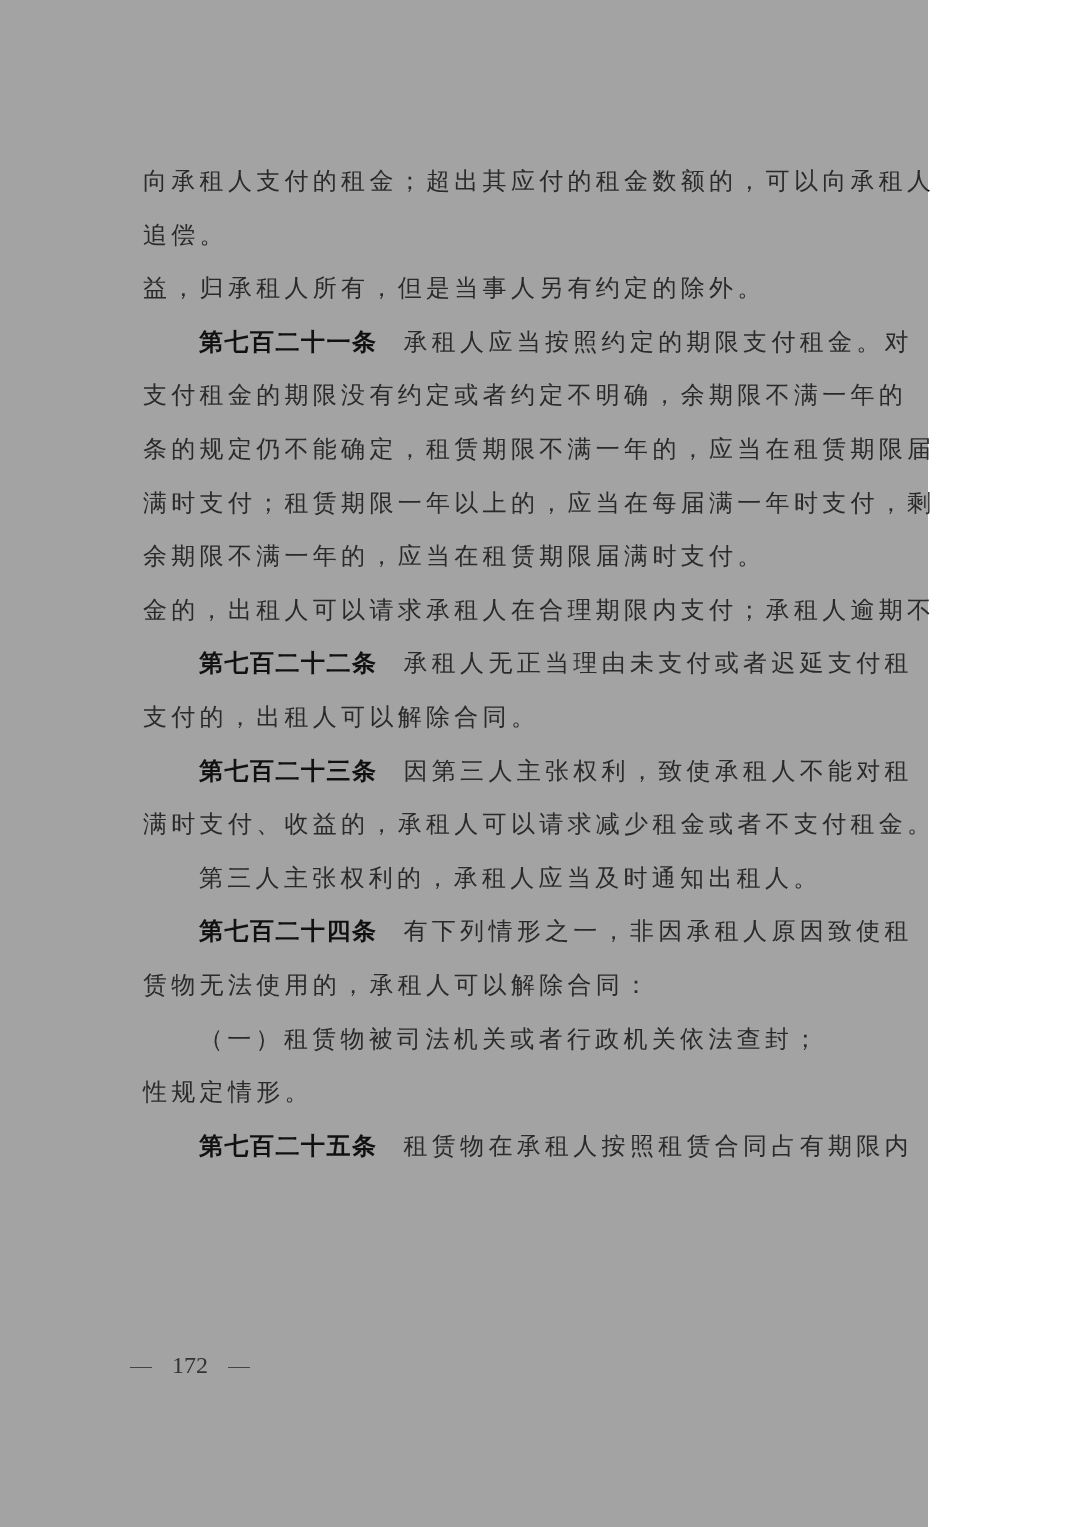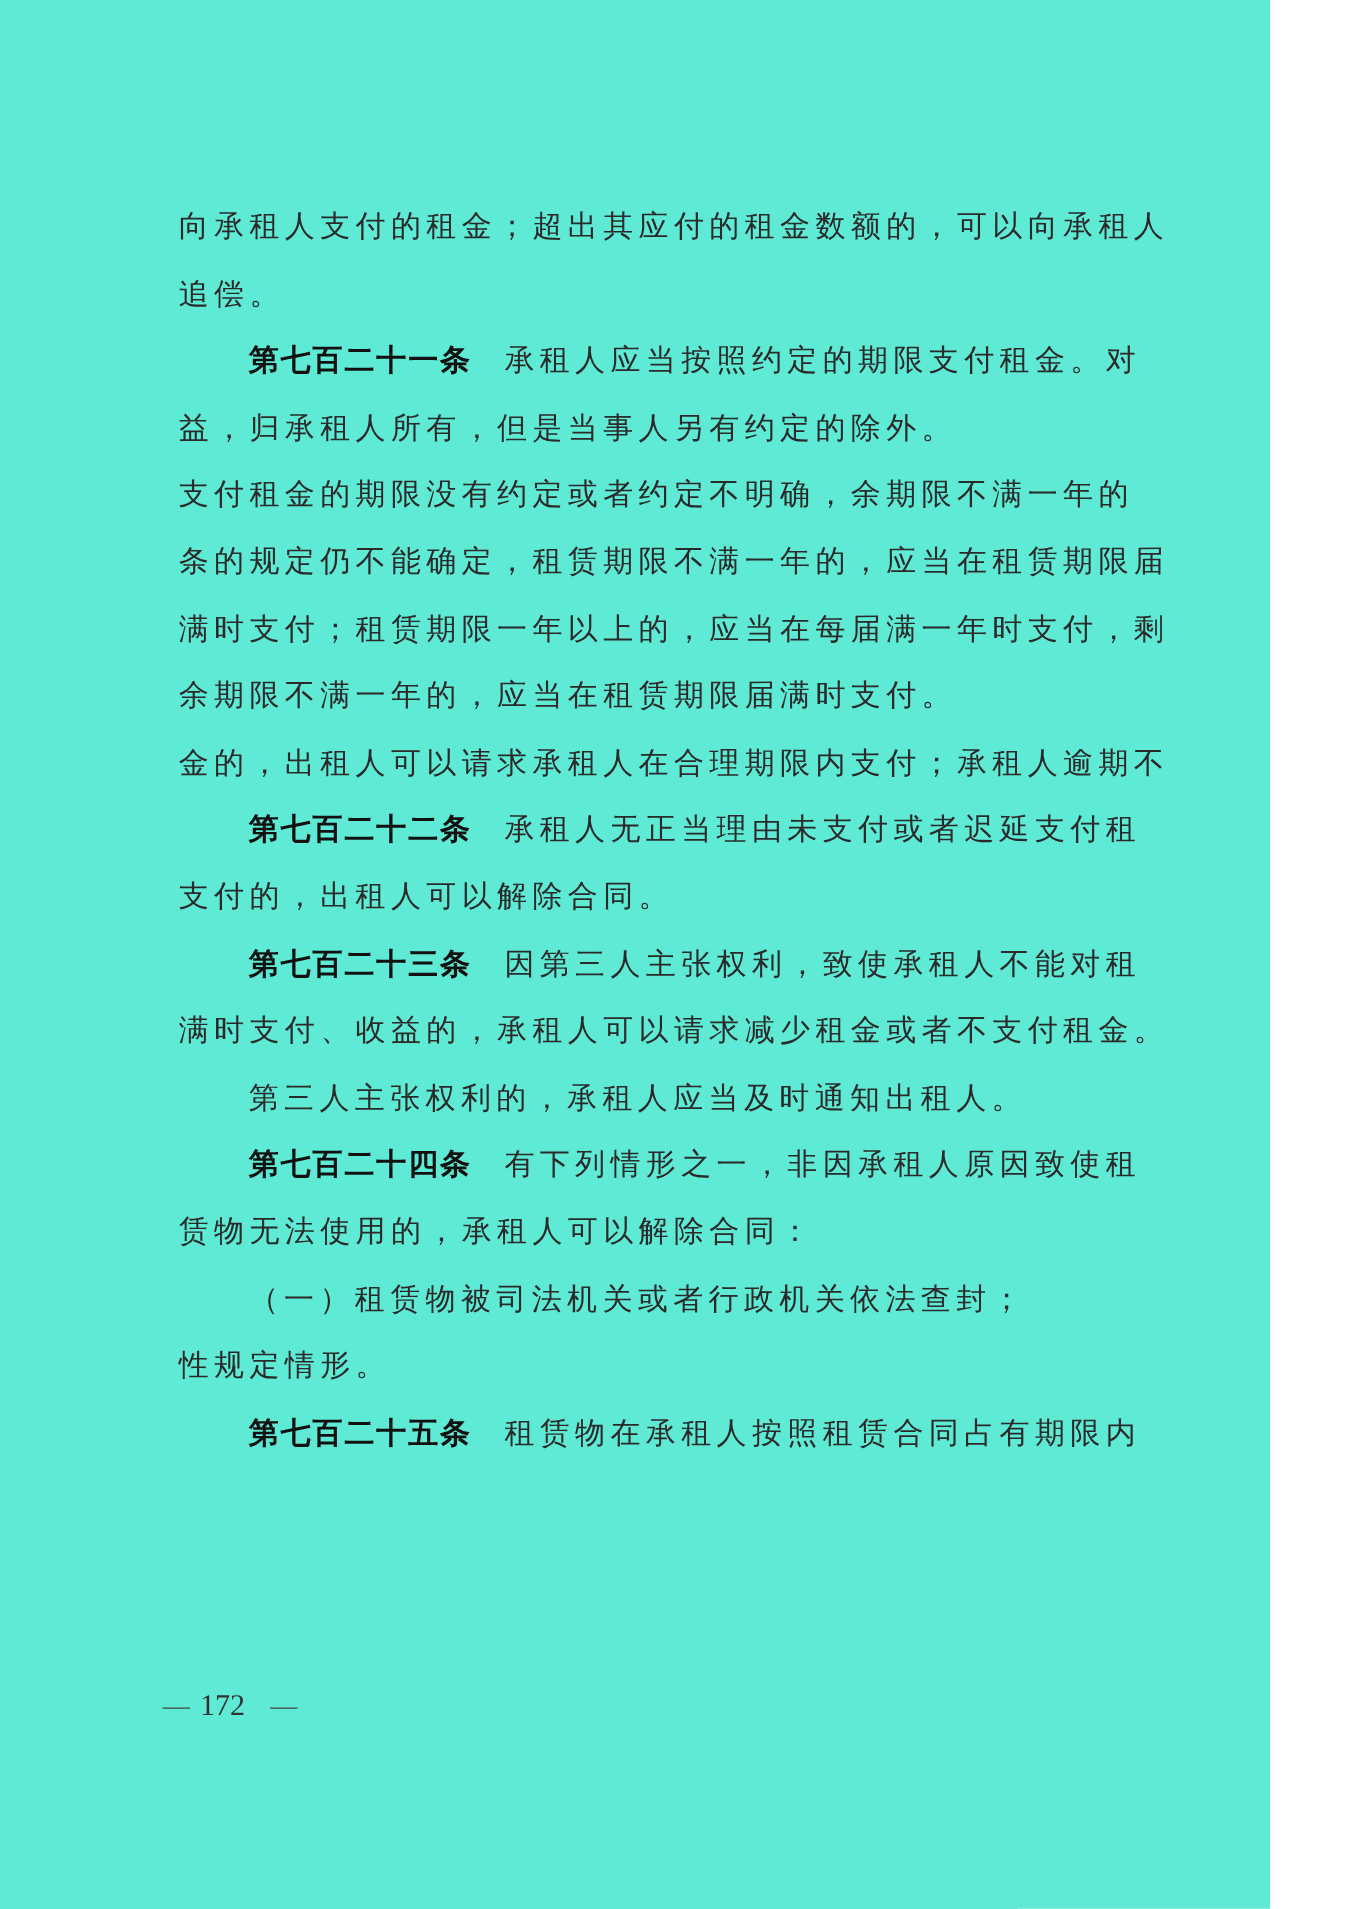--- a/index.html
+++ b/index.html
@@ -12,23 +12,23 @@
       height: 1527px;
       position: relative;
       overflow: hidden;
       font-family: "DejaVu Serif", "Liberation Serif", serif;
       color: #1a1a1a;
     }
     .page {
       position: absolute;
       left: 0;
       top: 0;
-      width: 1016px;
+      width: 928px;
       height: 1527px;
-      background: #5eead4;
+      background: #a3a3a3;
     }
     .text-block {
       position: absolute;
       left: 143px;
       top: 155px;
       width: 800px;
     }
     .line {
       height: 53.6px;
       line-height: 53.6px;
@@ -57,32 +57,32 @@
       white-space: nowrap;
     }
     .footer .dash {
       display: inline-block;
       width: 22px;
       height: 1px;
       background: #444444;
       vertical-align: middle;
     }
     .footer .num {
-      margin: 0 20px 0 8px;
+      margin: 0 20px 0 20px;
     }
   </style>
 </head>
 <body>
 
 <div class="page">
   <div class="text-block">
     <div class="line"><span>向承租人支付的租金；超出其应付的租金数额的，可以向承租人</span></div>
     <div class="line"><span>追偿。</span></div>
+    <div class="line"><span>益，归承租人所有，但是当事人另有约定的除外。</span></div>
     <div class="line indent"><span class="article-title">第七百二十一条</span><span>承租人应当按照约定的期限支付租金。对</span></div>
-    <div class="line"><span>益，归承租人所有，但是当事人另有约定的除外。</span></div>
     <div class="line"><span>支付租金的期限没有约定或者约定不明确，余期限不满一年的</span></div>
     <div class="line"><span>条的规定仍不能确定，租赁期限不满一年的，应当在租赁期限届</span></div>
     <div class="line"><span>满时支付；租赁期限一年以上的，应当在每届满一年时支付，剩</span></div>
     <div class="line"><span>余期限不满一年的，应当在租赁期限届满时支付。</span></div>
     <div class="line"><span>金的，出租人可以请求承租人在合理期限内支付；承租人逾期不</span></div>
     <div class="line indent"><span class="article-title">第七百二十二条</span><span>承租人无正当理由未支付或者迟延支付租</span></div>
     <div class="line"><span>支付的，出租人可以解除合同。</span></div>
     <div class="line indent"><span class="article-title">第七百二十三条</span><span>因第三人主张权利，致使承租人不能对租</span></div>
     <div class="line"><span>满时支付、收益的，承租人可以请求减少租金或者不支付租金。</span></div>
     <div class="line indent"><span>第三人主张权利的，承租人应当及时通知出租人。</span></div>

